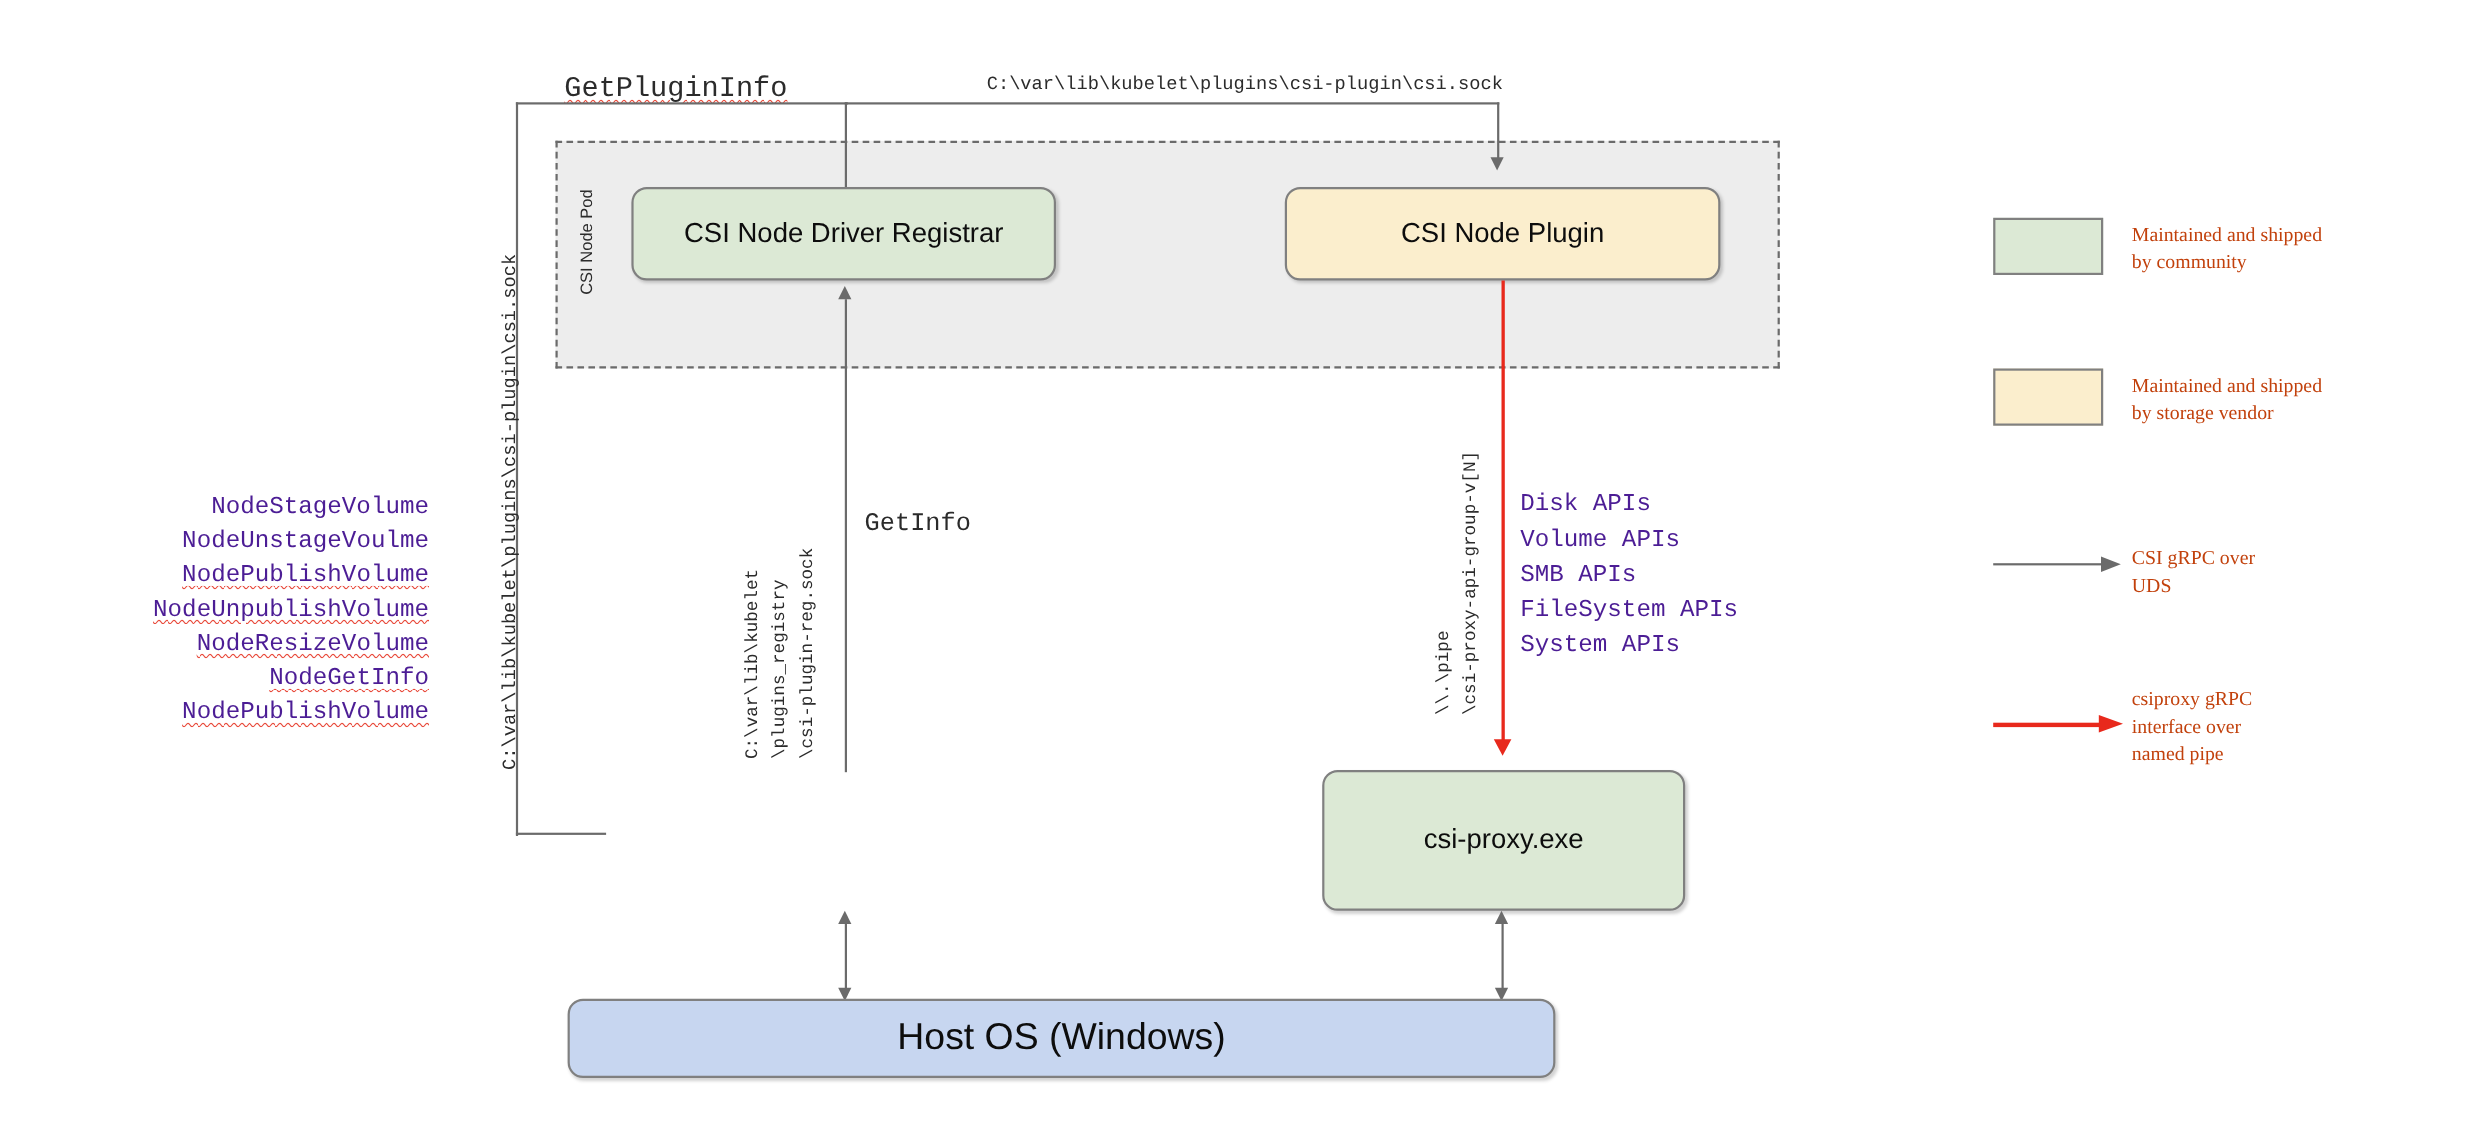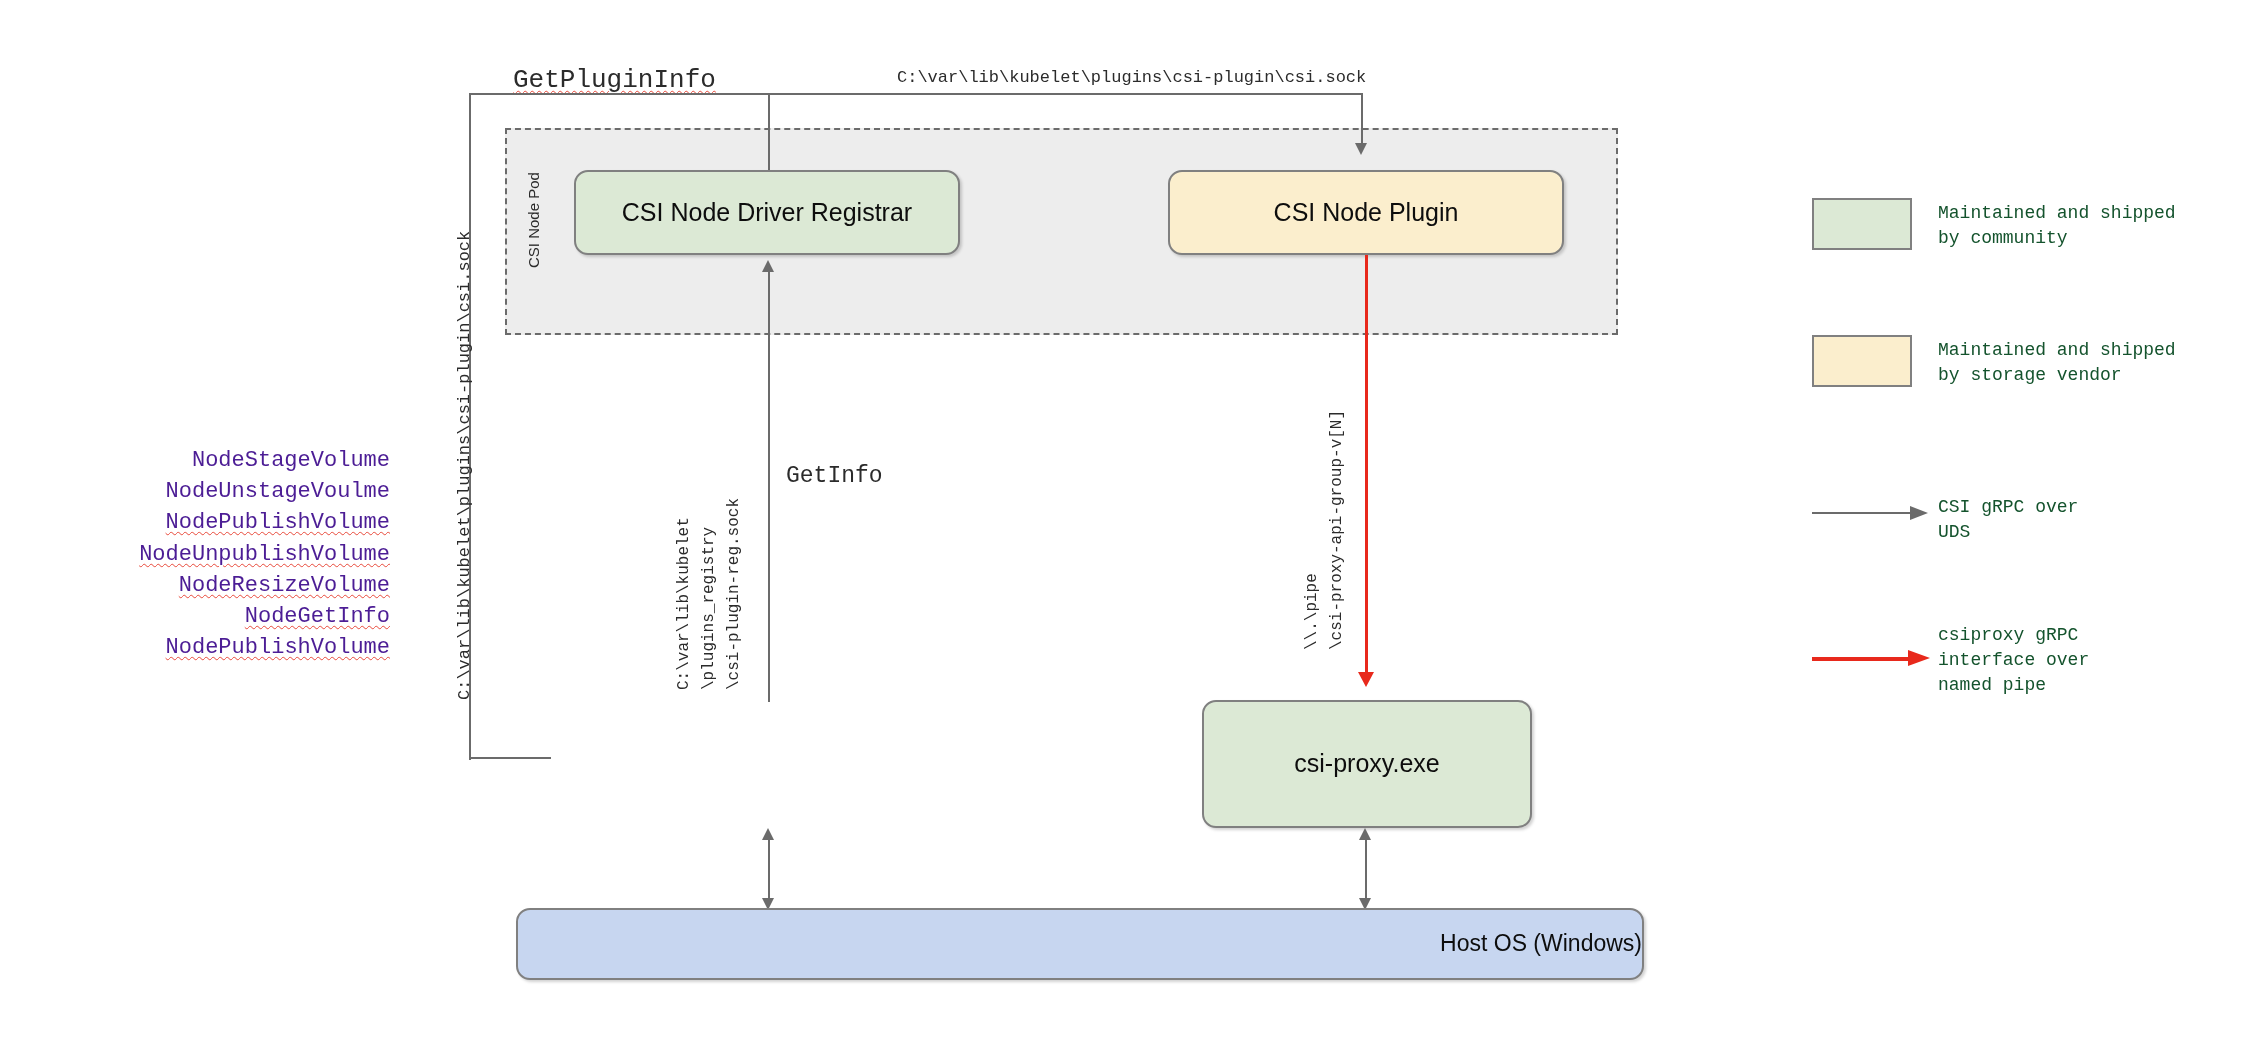--- a/index.html
+++ b/index.html
@@ -115,22 +115,22 @@
 
   
   .legend-swatch {
     position: absolute;
     box-sizing: border-box;
     border: 2px solid #808080;
     width: 100px; height: 52px;
   }
   .legend-text {
     position: absolute;
-    font-family: Liberation Mono, monospace;
-    color: #14532d;
+    font-family: Liberation Serif, serif;
+    color: #c2410c;
     line-height: 1.38;
     white-space: pre-line;
   }
 </style>
 </head>
 <body>
 
 <div id="canvas">
 
   <div class="code-label squiggle" style="left:513px; top:62px; font-size:26px;">GetPluginInfo</div>
@@ -179,35 +179,42 @@
     <div class="mono squiggle" style="font-size:22px; line-height:1.42;">NodeGetInfo</div>
     <div class="mono squiggle" style="font-size:22px; line-height:1.42;">NodePublishVolume</div>
   </div>
 
   <div class="vline-red" style="left:1365px; top:255px; height:420px;"></div>
   <div class="arrow-down-red" style="left:1358px; top:672px;"></div>
 
   <div class="vert" style="left:1300px; top:650px; font-size:16px;">\\.\pipe</div>
   <div class="vert" style="left:1325px; top:650px; font-size:16px;">\csi-proxy-api-group-v[N]</div>
 
+  <div class="abs" style="left:1382px; top:443px;">
+    <div class="mono" style="font-size:22px; line-height:1.45;">Disk APIs</div>
+    <div class="mono" style="font-size:22px; line-height:1.45;">Volume APIs</div>
+    <div class="mono" style="font-size:22px; line-height:1.45;">SMB APIs</div>
+    <div class="mono" style="font-size:22px; line-height:1.45;">FileSystem APIs</div>
+    <div class="mono" style="font-size:22px; line-height:1.45;">System APIs</div>
+  </div>
 
 
   <div class="node-box green" style="left:1202px; top:700px; width:330px; height:128px; font-size:25px;">
     <span>csi-proxy.exe</span>
   </div>
 
   <div class="vline" style="left:768px; top:840px; height:60px;"></div>
   <div class="arrow-up" style="left:762px; top:828px;"></div>
   <div class="arrow-down" style="left:762px; top:898px;"></div>
 
   <div class="vline" style="left:1365px; top:840px; height:60px;"></div>
   <div class="arrow-up" style="left:1359px; top:828px;"></div>
   <div class="arrow-down" style="left:1359px; top:898px;"></div>
 
-  <div class="node-box blue" style="left:516px; top:908px; width:1128px; height:72px; font-size:23px;justify-content:flex-end;">
+  <div class="node-box blue" style="left:516px; top:908px; width:898px; height:72px; font-size:34px;">
     <span>Host OS (Windows)</span>
   </div>
 
   <div class="legend-swatch" style="left:1812px; top:198px; background:#dce9d5;"></div>
   <div class="legend-text" style="left:1938px; top:201px; font-size:18px;">Maintained and shipped
 by community</div>
 
   <div class="legend-swatch" style="left:1812px; top:335px; background:#fbeecd;"></div>
   <div class="legend-text" style="left:1938px; top:338px; font-size:18px;">Maintained and shipped
 by storage vendor</div>

